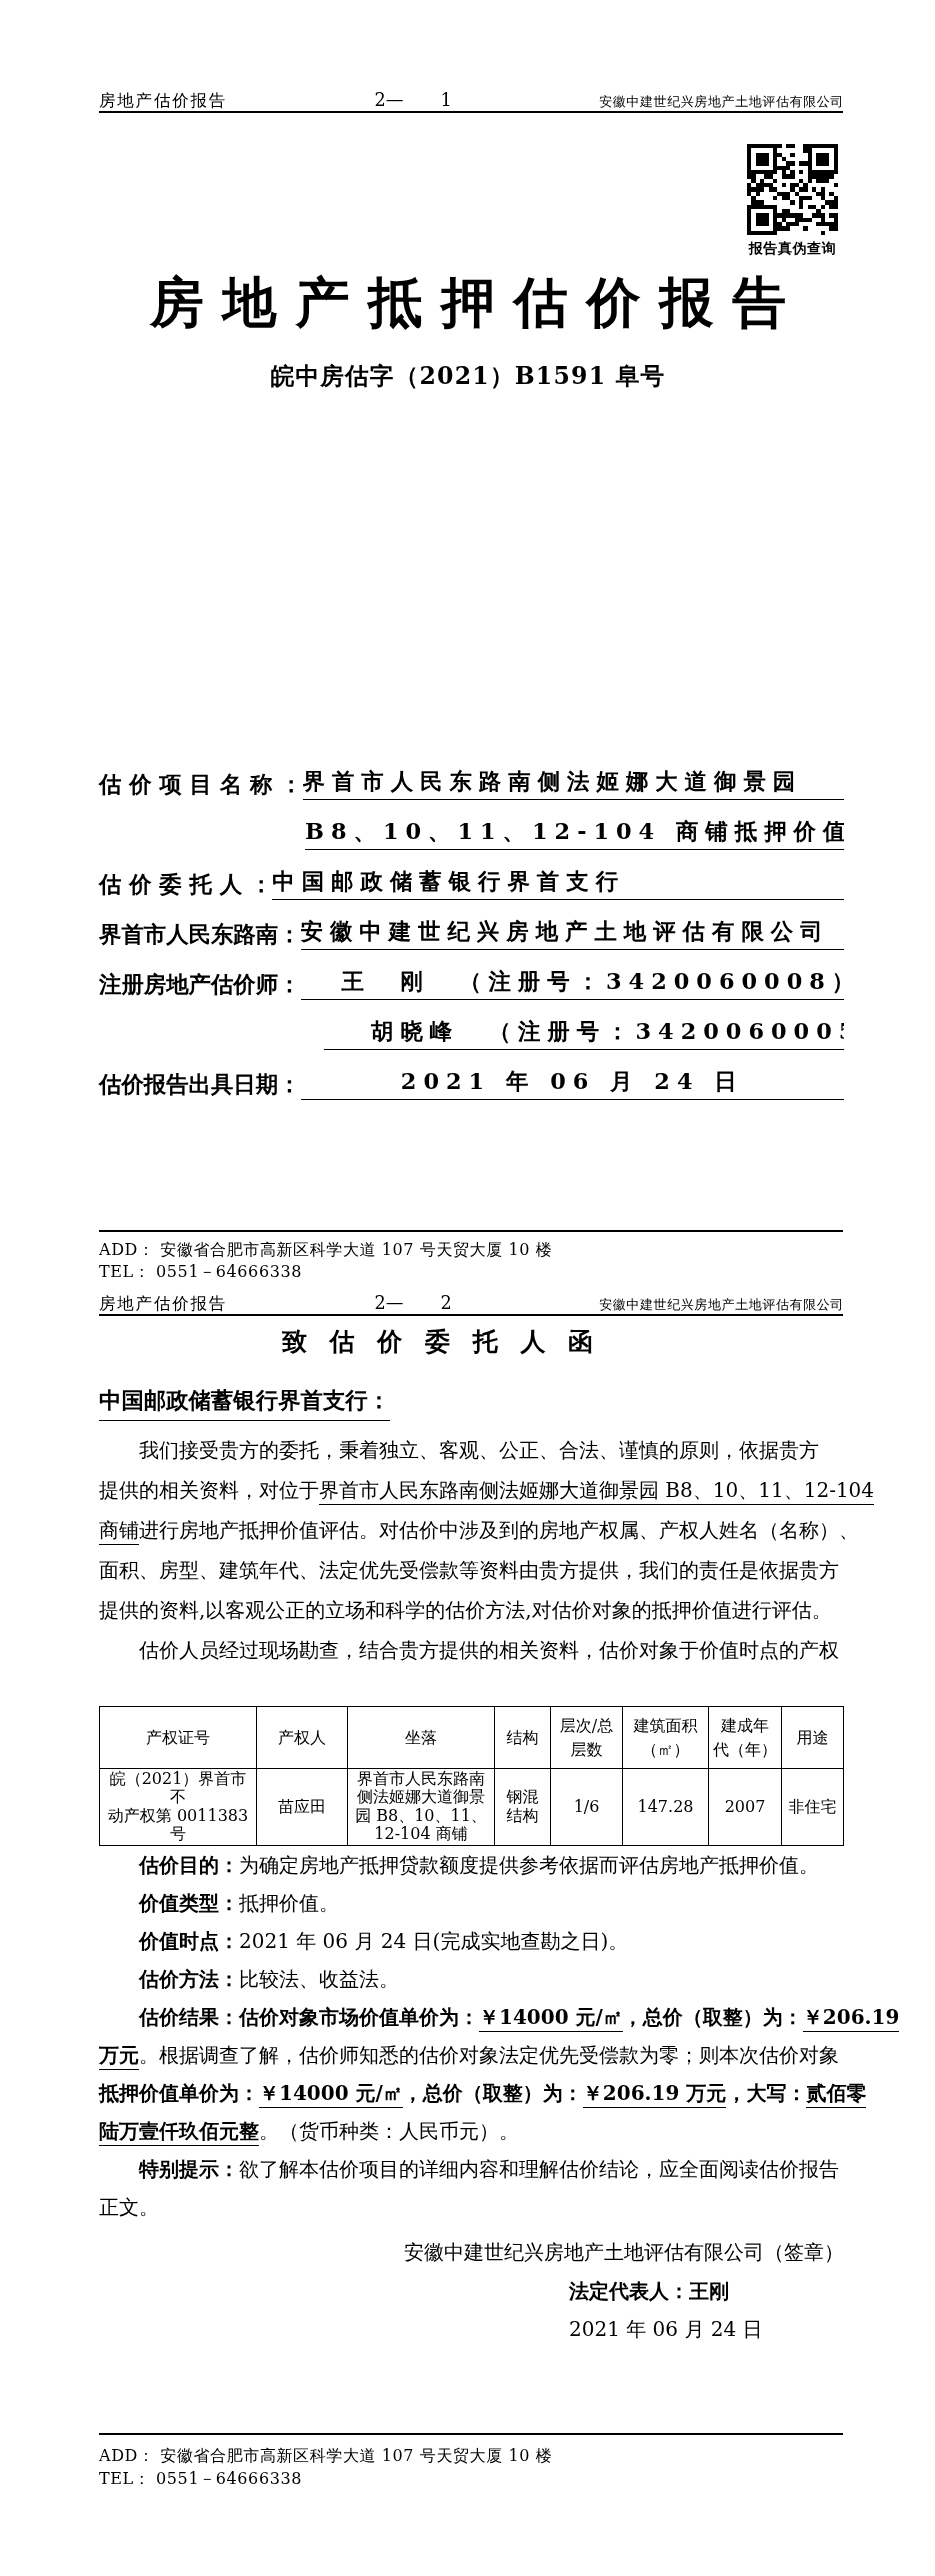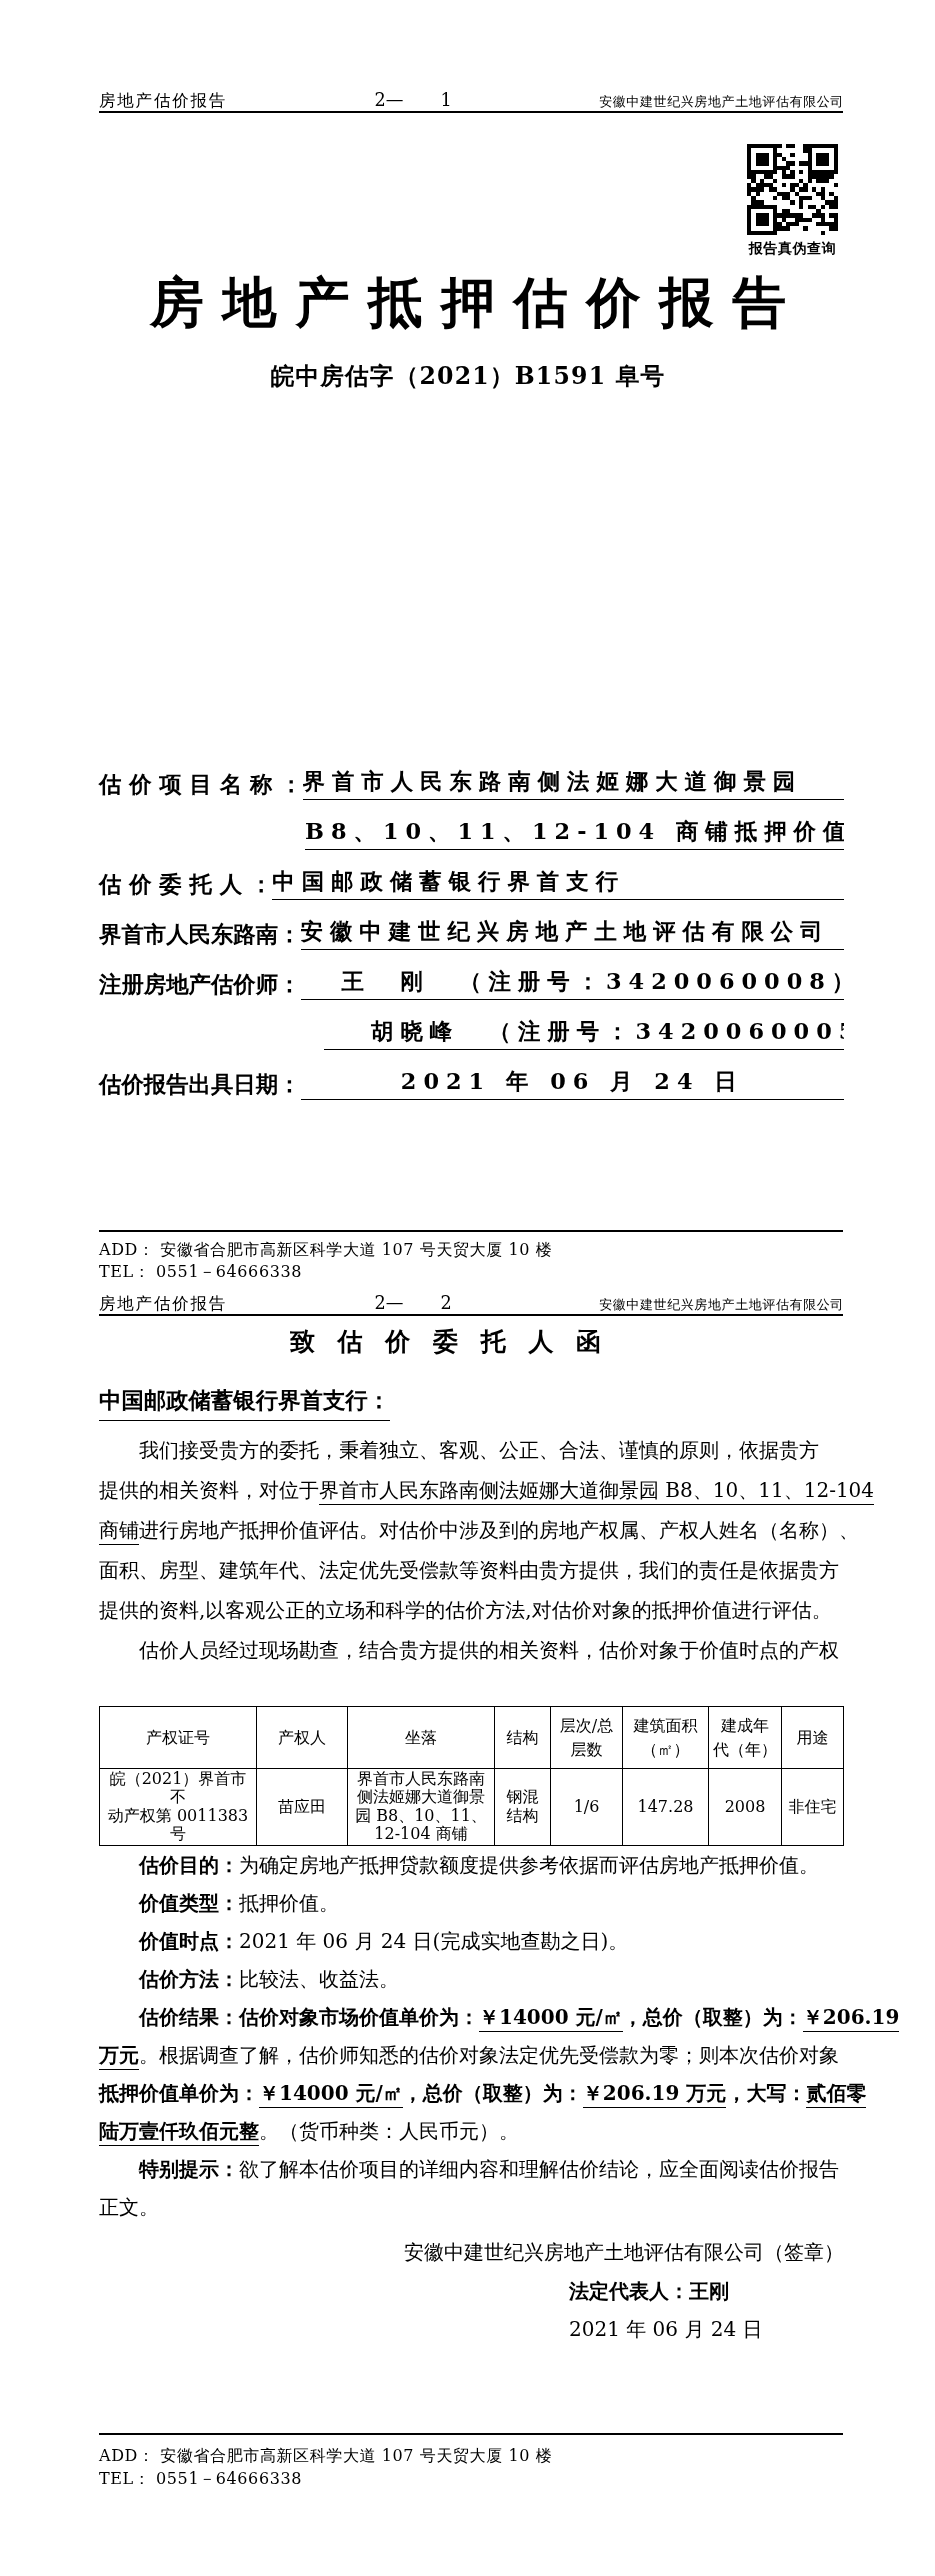--- a/index.html
+++ b/index.html
@@ -22,21 +22,21 @@
   .form{left:99px;top:750px;width:745px;}
   .frow{display:flex;align-items:flex-end;height:50px;font-size:22.4px;font-weight:bold;white-space:pre;}
   .flabel{flex:none;}
   .fval{flex:1;border-bottom:1.8px solid #000;letter-spacing:7px;padding-bottom:2.4px;overflow:hidden;}
   .fval.center{text-align:center;}
   .fval.pad70{padding-left:41px;}
   .fval.pad80{padding-left:47px;}
   .fspacer{flex:none;width:206px;}
   .fspacer2{flex:none;width:225px;}
   
-  .letter-title{left:11px;width:876px;top:37px;text-align:center;font-size:25px;font-weight:bold;letter-spacing:7px;white-space:pre;}
+  .letter-title{left:3px;width:876px;top:37px;text-align:center;font-size:25px;font-weight:bold;letter-spacing:7px;white-space:pre;}
   .salutation{left:99px;top:97px;font-size:22.4px;font-weight:bold;border-bottom:1.8px solid #000;padding-bottom:3.5px;white-space:pre;}
   .body-block{left:99px;top:142px;width:745px;font-size:20px;line-height:40px;}
   .bline{white-space:pre;}
   .indent{padding-left:40px;}
   .u{border-bottom:1.2px solid #000;padding-bottom:1.8px;}
   .b{font-weight:bold;}
   .table-wrap{left:99px;top:418px;width:745px;}
   table{border-collapse:collapse;table-layout:fixed;width:745px;font-size:16px;}
   th,td{border:1.2px solid #000;text-align:center;vertical-align:middle;white-space:pre-line;
         font-weight:normal;padding:1.2px 2.4px;overflow:hidden;}
@@ -387,21 +387,21 @@
 动产权第 0011383 号</td>
         <td>苗应田</td>
         <td>界首市人民东路南
 侧法姬娜大道御景
 园 B8、10、11、
 12-104 商铺</td>
         <td>钢混
 结构</td>
         <td>1/6</td>
         <td>147.28</td>
-        <td>2008</td>
+        <td>2007</td>
         <td>非住宅</td>
       </tr>
     </tbody>
       </table>
   </div>
 
   <div class="abs details">
     <div class="bline indent"><span class="b">估价目的：</span><span>为确定房地产抵押贷款额度提供参考依据而评估房地产抵押价值。</span></div>
     <div class="bline indent"><span class="b">价值类型：</span><span>抵押价值。</span></div>
     <div class="bline indent"><span class="b">价值时点：</span><span>2021 年 06 月 24 日(完成实地查勘之日)。</span></div>

